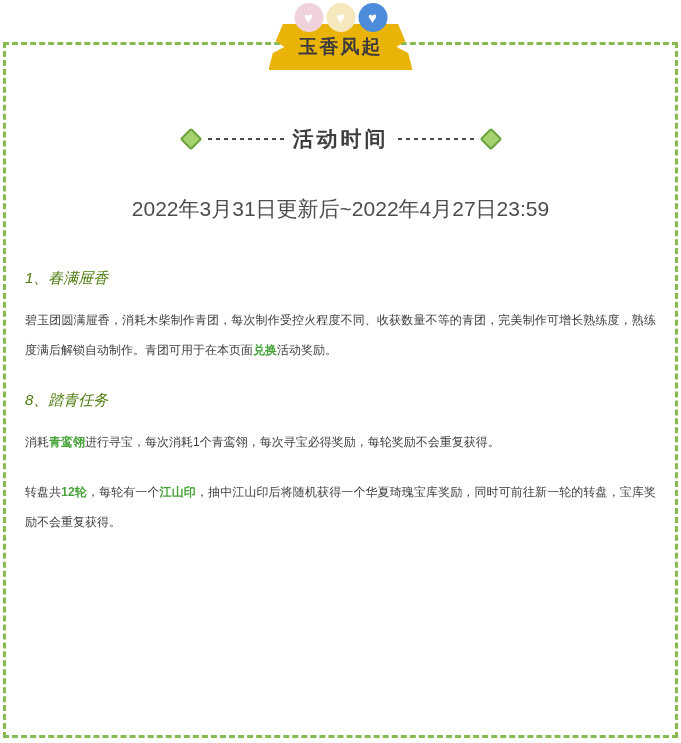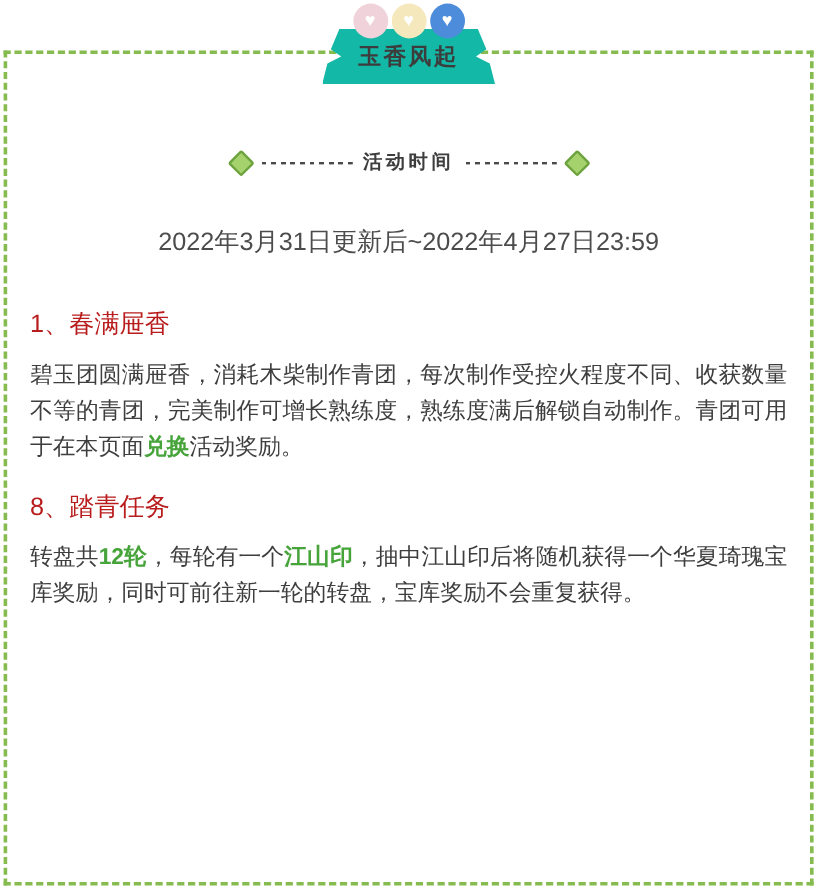--- a/index.html
+++ b/index.html
@@ -44,55 +44,56 @@
   .sec-header.first{margin-top:22px;}
   .diamond{
     width:12px;height:12px;background:#a6d26e;border:2px solid #6da33e;
     transform:rotate(45deg);border-radius:2px;flex:0 0 auto;
   }
   .dashes{
     width:76px;height:2px;flex:0 0 auto;
     background:repeating-linear-gradient(90deg,#4a4a4a 0 4px,transparent 4px 8px);
   }
   .sec-label{
-    font-size:16px;font-weight:bold;color:#3d3d3d;letter-spacing:3px;white-space:nowrap;
+    font-size:21px;font-weight:bold;color:#3d3d3d;letter-spacing:3px;white-space:nowrap;
   }
   .center-text{
     text-align:center;font-size:21px;color:#4c4c4c;margin:0 0 42px 0;line-height:24px;
   }
   .subtitle{
-    font-size:21px;color:#b91c1c;margin:0 0 12px 0;line-height:30px;
+    font-size:15px;color:#4d7c0f;margin:0 0 12px 0;line-height:30px;font-style:italic;
   }
   .para{
-    font-size:19px;color:#3e3e3e;margin:0 0 20px 0;line-height:30px;
+    font-size:12px;color:#3e3e3e;margin:0 0 20px 0;line-height:30px;
     text-align:justify;word-break:break-all;
   }
   .hl{color:#47a43b;font-weight:bold;}
 </style>
 </head>
 <body>
 
 <div class="frame" style="border-color: rgb(133, 187, 79);"></div>
 
 <div class="hearts" id="hearts">
     <span class="heart-circle" style="background: rgb(240, 211, 218);">♥</span>
     <span class="heart-circle" style="background: rgb(246, 232, 189);">♥</span>
     <span class="heart-circle" style="background: rgb(76, 140, 219);">♥</span>
   </div>
 
-<div class="ribbon" style="background: #14b8a6;">
+<div class="ribbon" style="background: #eab308;">
   <span class="ribbon-label">玉香风起</span>
 </div>
 
 <div class="content" id="content">
     <div class="sec-header first">
       <span class="diamond"></span>
       <span class="dashes"></span>
       <span class="sec-label">活动时间</span>
       <span class="dashes"></span>
       <span class="diamond"></span>
     </div>
     <p class="center-text">2022年3月31日更新后~2022年4月27日23:59</p>
     <p class="subtitle">1、春满屉香</p>
     <p class="para"><span>碧玉团圆满屉香，消耗木柴制作青团，每次制作受控火程度不同、收获数量不等的青团，完美制作可增长熟练度，熟练度满后解锁自动制作。青团可用于在本页面</span><span class="hl" style="color: rgb(71, 164, 59);">兑换</span><span>活动奖励。</span></p>
     <p class="subtitle">8、踏青任务</p>
+    <p class="para"><span>消耗</span><span class="hl" style="color: rgb(71, 164, 59);">青鸾翎</span><span>进行寻宝，每次消耗1个青鸾翎，每次寻宝必得奖励，每轮奖励不会重复获得。</span></p>
     <p class="para"><span>转盘共</span><span class="hl" style="color: rgb(71, 164, 59);">12轮</span><span>，每轮有一个</span><span class="hl" style="color: rgb(71, 164, 59);">江山印</span><span>，抽中江山印后将随机获得一个华夏琦瑰宝库奖励，同时可前往新一轮的转盘，宝库奖励不会重复获得。</span></p>
   </div>
 
 </body></html>

